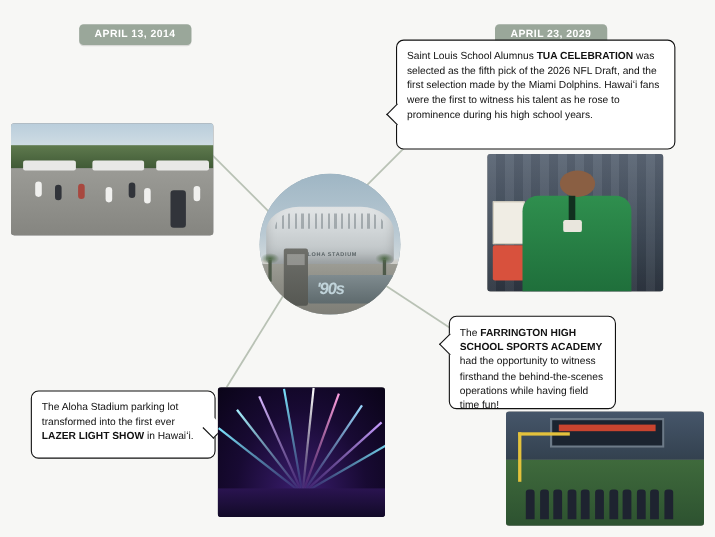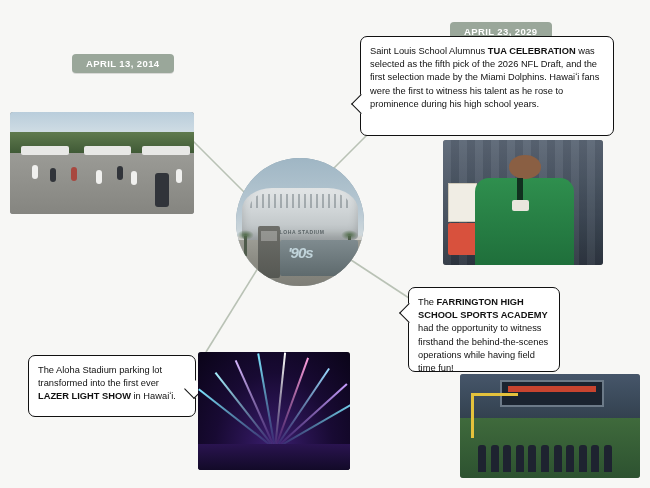--- a/index.html
+++ b/index.html
@@ -80,21 +80,21 @@
   .hub .tower:after {
     content: "";
     position: absolute;
     left: 3px; top: 5px;
     width: 16px; height: 10px;
     background: rgba(255,255,255,.28);
   }
   .hub .wall {
     position: absolute;
     left: 44px; right: 6px; bottom: 10px;
-    height: 36px;
+    height: 26px;
     background: linear-gradient(#7f8b8f, #5e6a6d);
     border-radius: 2px;
   }
   .hub .wall .paint {
     position: absolute;
     left: 8px; top: 4px;
     font-size: 15px;
     font-weight: bold;
     color: #cfe3ea;
     font-style: italic;
@@ -213,21 +213,21 @@
       <div class="stadium-label">ALOHA STADIUM</div>
     </div>
     <div class="palm" style="left:8px;"></div>
     <div class="palm" style="left:112px;"></div>
     <div class="wall">
       <span class="paint">'90s</span>
     </div>
     <div class="tower"></div>
   </div>
 
-  <div class="pill" style="left:72px; top:22px;margin-top:32px;">APRIL 13, 2014</div>
+  <div class="pill" style="left:72px; top:22px;">APRIL 13, 2014</div>
   <div class="photo ph-swap" style="left:10px; top:112px; width:184px; height:102px;">
     <div class="sky"></div>
     <div class="trees"></div>
     <div class="lot"></div>
     <div class="tent" style="left:6%;"></div>
     <div class="tent" style="left:40%;"></div>
     <div class="tent" style="left:72%;"></div>
     <div class="dot white" style="left:12%; top:52%;"></div>
     <div class="dot dark" style="left:22%; top:55%;"></div>
     <div class="dot red" style="left:33%; top:54%;"></div>

